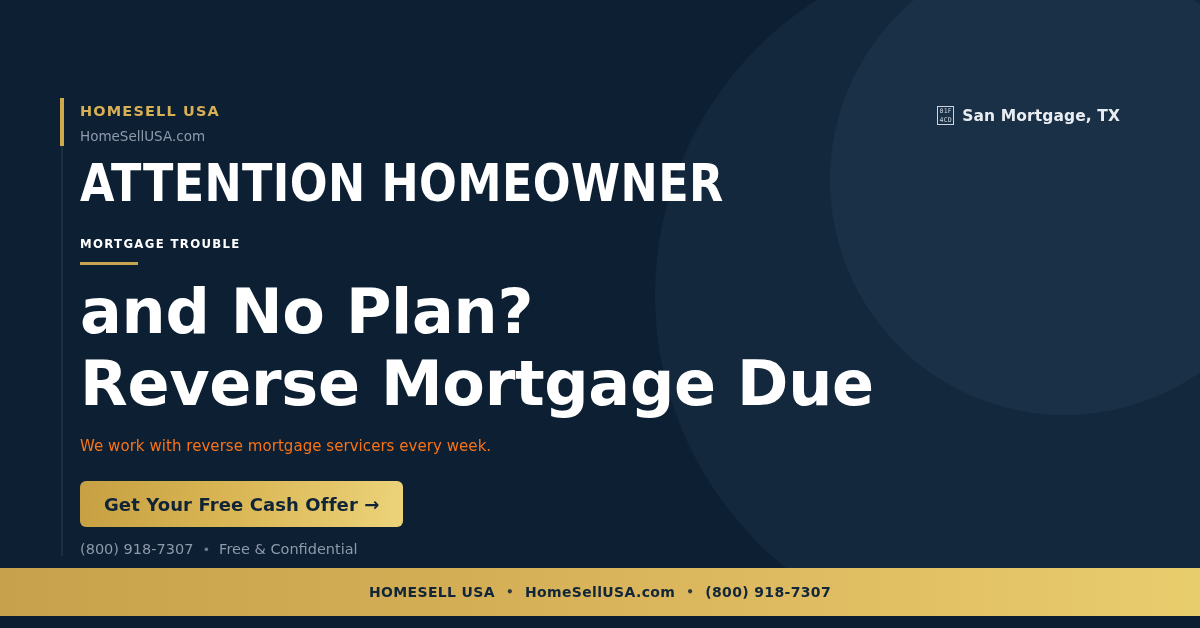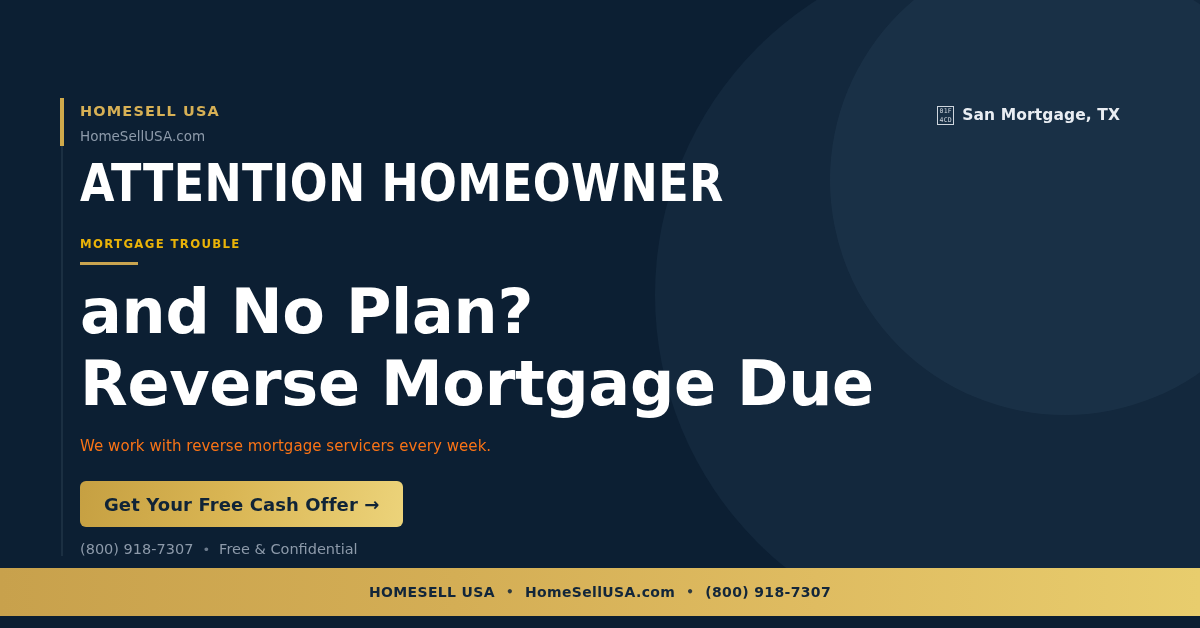--- a/index.html
+++ b/index.html
@@ -94,21 +94,21 @@
   .brand-site {
     font-size: 13.5px;
     font-weight: 400;
     color: #8e9bab;
     line-height: 1.1;
     margin-top: 9px;
   }
 
   .location-badge {
     display: flex;
-    align-items: flex-start;
+    align-items: flex-end;
     gap: 8px;
     margin-top: 2px;
     font-size: 15.5px;
     font-weight: 700;
     color: #e9edf2;
     letter-spacing: 0.1px;
   }
   .tofu-glyph {
     display: inline-grid;
     grid-template-rows: 1fr 1fr;
@@ -144,21 +144,21 @@
 
   .eyebrow {
     position: absolute;
     left: 0;
     top: 237px;
     margin: 0;
     font-family: "DejaVu Sans Condensed", "Liberation Sans Narrow", "Liberation Sans", sans-serif;
     font-size: 13px;
     font-weight: 700;
     letter-spacing: 1.35px;
-    color: #eab308;
+    color: #ffffff;
     line-height: 1.1;
   }
   .eyebrow-underline {
     position: absolute;
     left: 0;
     top: 262px;
     width: 58px;
     height: 3px;
     background: #c9a450;
   }

